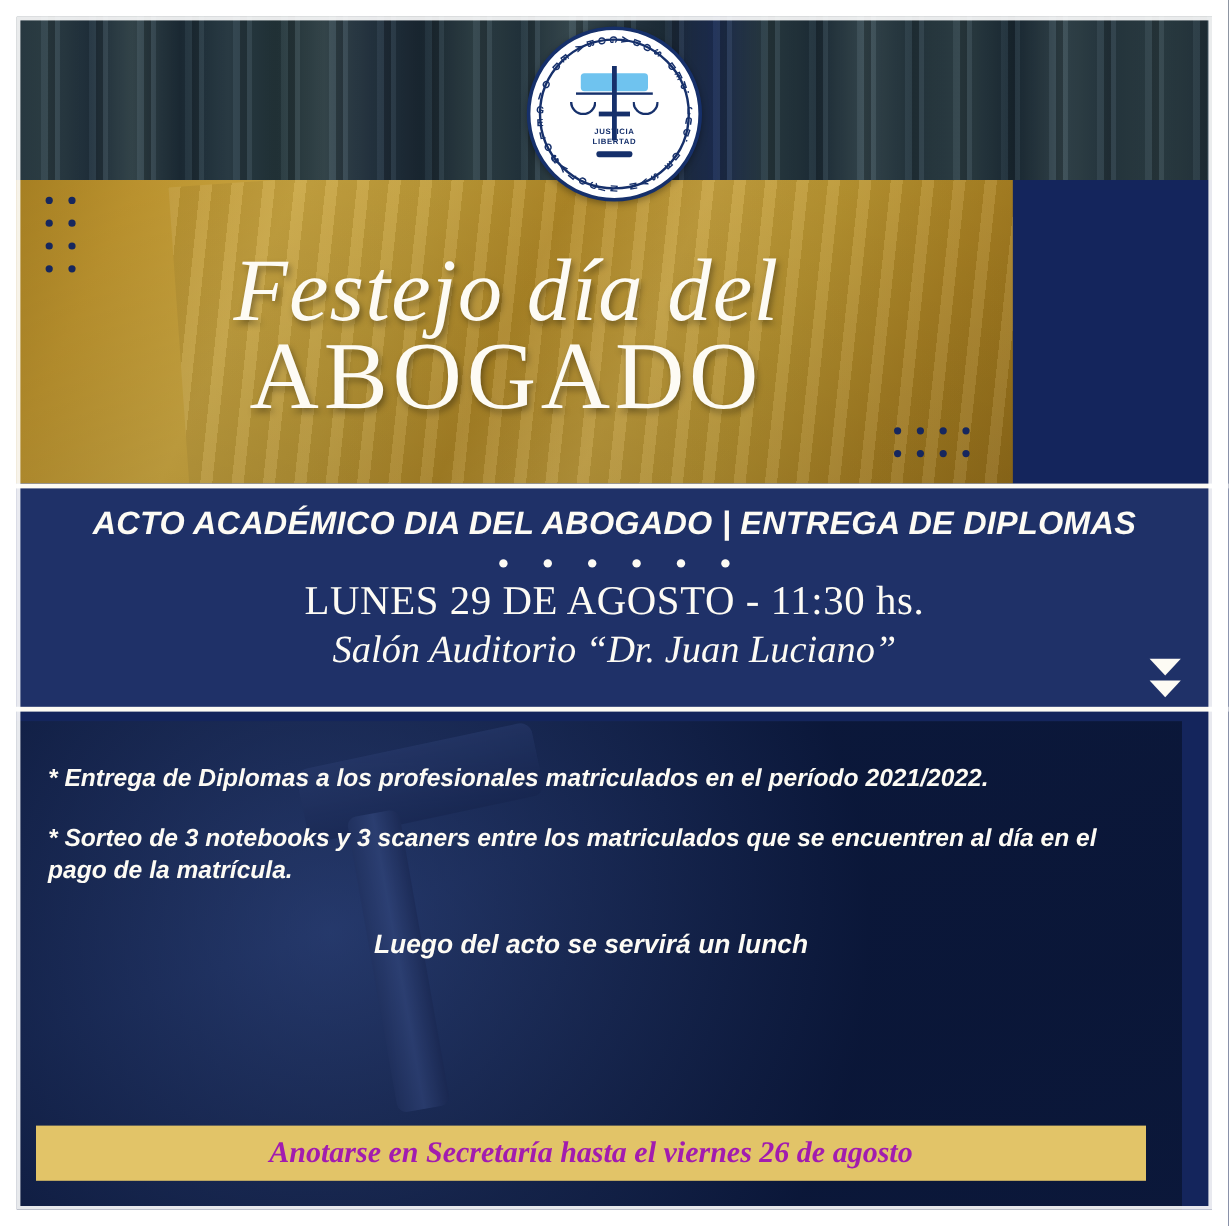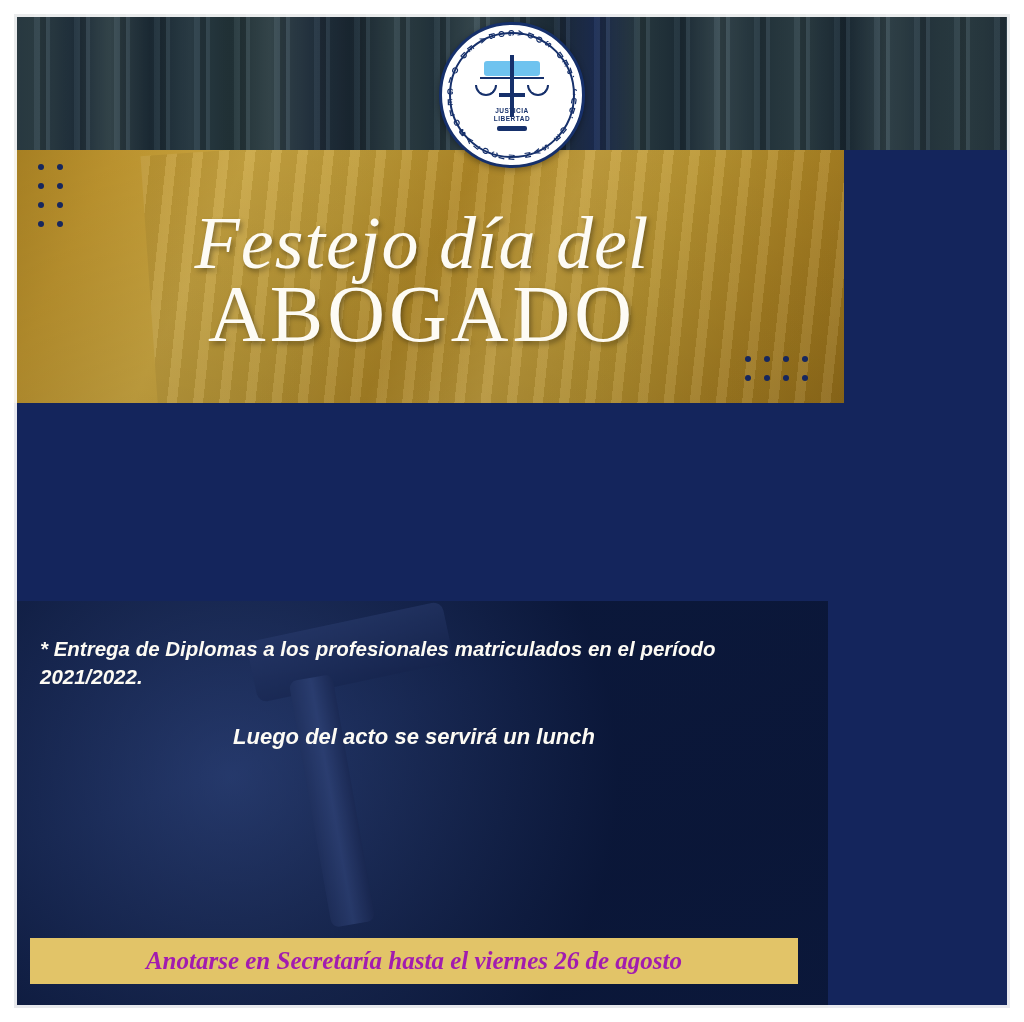--- a/index.html
+++ b/index.html
@@ -221,21 +221,21 @@
   .tri i {
     width: 0; height: 0;
     border-left: 13px solid transparent;
     border-right: 13px solid transparent;
     border-top: 14px solid #fdfbf4;
     display: block;
   }
 
   
   .details {
-    position: absolute; left: 0; top: 601px; width: 828px; height: 421px;
+    position: absolute; left: 0; top: 601px; width: 985px; height: 421px;
     background:
       radial-gradient(circle at 28% 42%, rgba(50,70,120,0.55), rgba(10,22,55,0.92) 60%),
       linear-gradient(160deg, #12224f 0%, #16295c 35%, #0e1c42 70%, #162b5e 100%);
     overflow: hidden;
   }
   .gavel {
     position: absolute; left: 190px; top: 20px; width: 430px; height: 300px;
     opacity: 0.55;
   }
   .gavel .head {
@@ -396,28 +396,46 @@
       <div class="pan r"></div>
       <div class="hilt"></div>
       <div class="base"></div>
       <div class="motto">
         <div>JUSTICIA</div>
         <div>LIBERTAD</div>
       </div>
     </div>
   </div>
 
+  <div class="band-blue">
+    <div class="headline">ACTO ACADÉMICO  DIA DEL ABOGADO  | ENTREGA DE DIPLOMAS</div>
+    <div class="dot-row">
+      <i></i>
+        <i></i>
+        <i></i>
+        <i></i>
+        <i></i>
+        <i></i>
+    </div>
+    <div class="when">LUNES 29 DE AGOSTO - 11:30 hs.</div>
+    <div class="place">Salón Auditorio “Dr. Juan Luciano”</div>
+    <div class="tri">
+      <i></i>
+        <i></i>
+    </div>
+  </div>
 
   <div class="details">
     <div class="gavel">
       <div class="head"></div>
       <div class="handle"></div>
     </div>
     <div class="details-inner">
       <div class="bullet">* Entrega de Diplomas a los profesionales matriculados en el período 2021/2022.</div>
+      <div class="bullet">* Sorteo de 3 notebooks y 3 scaners entre los matriculados que se encuentren al día en el pago de la matrícula.</div>
       <div class="lunch">Luego del acto se servirá un lunch</div>
     </div>
     <div class="gold-strip">
       <span>Anotarse en Secretaría hasta el viernes 26 de agosto</span>
     </div>
   </div>
 
   <div class="frame"></div>
   <div class="frame-inner"></div>
 </div>

